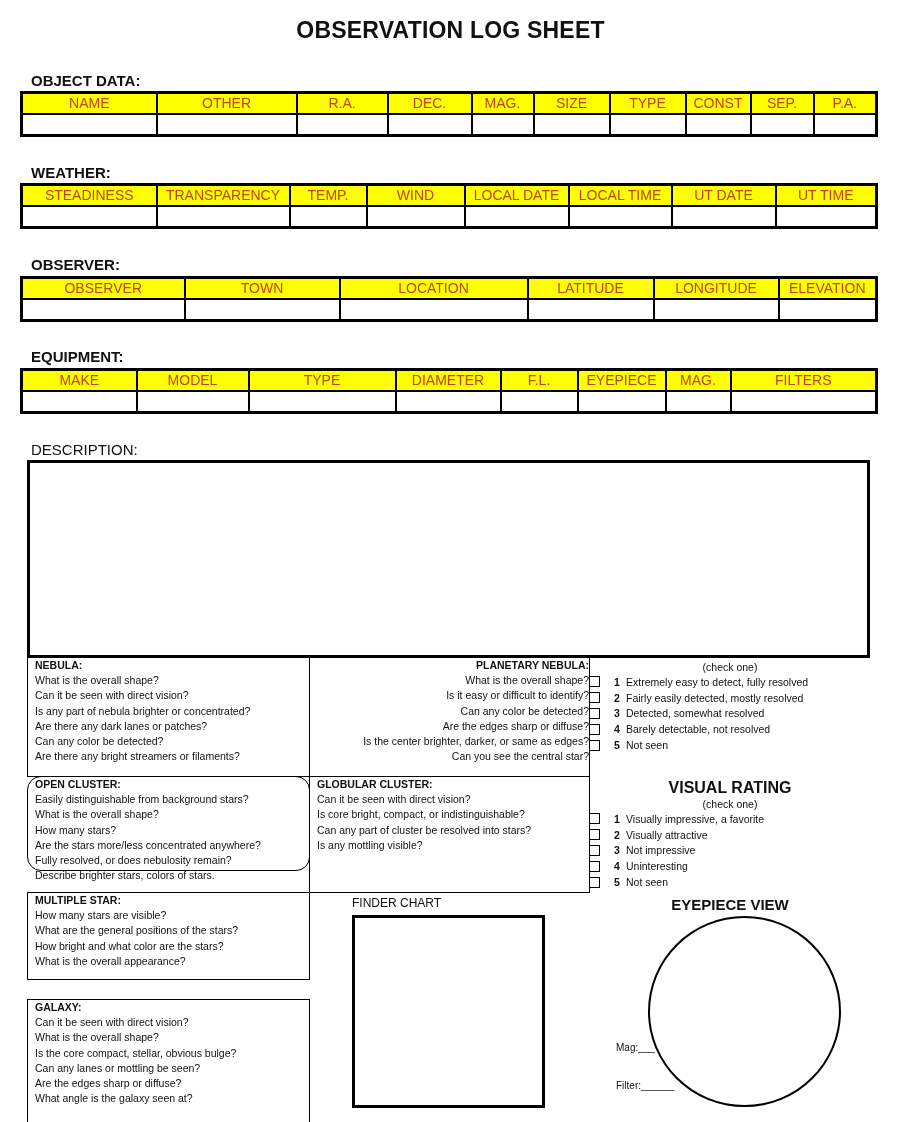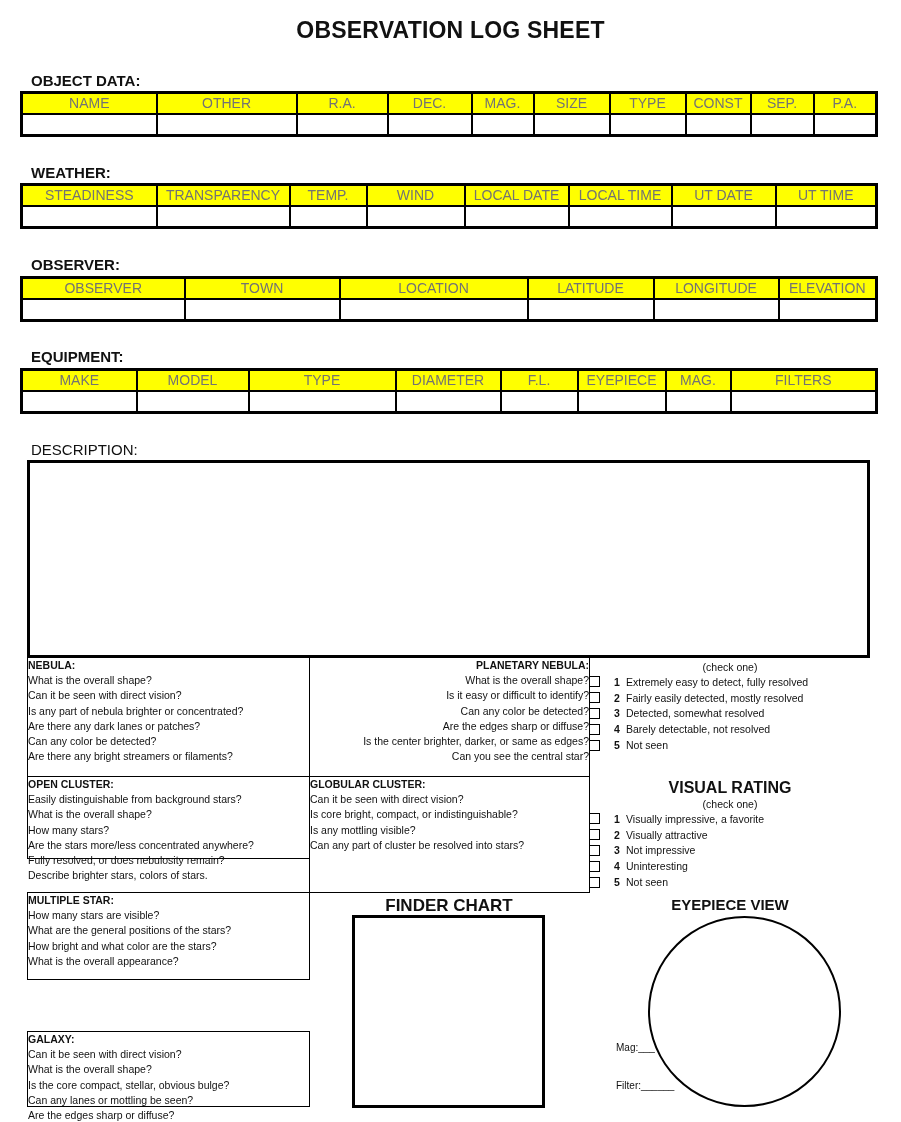--- a/index.html
+++ b/index.html
@@ -2,31 +2,31 @@
 <html><head>
 <meta charset="utf-8">
 <style>
   * { box-sizing: border-box; margin: 0; padding: 0; }
   body { width: 901px; height: 1122px; background: #fff; font-family: "Liberation Sans", sans-serif; color: #111; position: relative; overflow: hidden; }
   .title { position: absolute; top: 17px; left: 0; width: 901px; text-align: center; font-weight: bold; font-size: 23px; letter-spacing: 0.2px; }
   .sec-label { position: absolute; left: 31px; font-weight: bold; font-size: 15px; }
   .desc-label { position: absolute; left: 31px; top: 441px; font-size: 15px; }
   table.grid { position: absolute; left: 20px; width: 858px; border-collapse: collapse; border: 3px solid #000; table-layout: fixed; }
   table.grid td { border: 2px solid #000; height: 22px; font-size: 14px; text-align: center; padding: 0; }
-  table.grid tr.hdr td { background: #ffff00; height: 21px; color: #737373; }
+  table.grid tr.hdr td { background: #ffff00; height: 21px; color: #c2410c; }
   .desc-box { position: absolute; left: 27px; top: 460px; width: 843px; height: 198px; border: 3px solid #000; }
-  .qbox { position: absolute; border: 1px solid #000; font-size: 10.5px; line-height: 15.2px; padding-left: 0; }
+  .qbox { position: absolute; border: 1px solid #000; font-size: 10.5px; line-height: 15.2px; padding-left: 7px; }
   .qbox .qh { font-weight: bold; }
   .rating { position: absolute; left: 590px; width: 280px; }
   .rating .rh { text-align: center; font-weight: bold; font-size: 16px; }
   .rating .rsub { text-align: center; font-size: 10.5px; margin-top: 1px; margin-bottom: 1px; }
   .ritem { display: flex; align-items: center; height: 15.8px; font-size: 10.5px; }
   .cb { width: 11px; height: 11px; border: 1px solid #000; margin-right: 14px; margin-left: -1px; flex: none; }
   .ritem .num { font-weight: bold; width: 12px; }
-  .finder-title { position: absolute; left: 352px; width: 194px; top: 896px; text-align: center; font-weight: bold; font-size: 17px; }
+  .finder-title { position: absolute; left: 352px; width: 194px; top: 896px; text-align: left; font-weight: normal; font-size: 12px; }
   .finder-box { position: absolute; left: 352px; top: 915px; width: 193px; height: 193px; border: 3px solid #000; }
   .eye-title { position: absolute; left: 640px; width: 180px; top: 896px; text-align: center; font-weight: bold; font-size: 15px; }
   .eye-circle { position: absolute; left: 648px; top: 916px; width: 193px; height: 191px; border: 2px solid #000; border-radius: 50%; }
   .eye-field { position: absolute; left: 616px; font-size: 10px; }
 </style>
 </head>
 <body>
 
 <div class="title">OBSERVATION LOG SHEET</div>
 
@@ -188,44 +188,44 @@
 </div>
 <div class="qbox" style="left:309px; top:657px; width:281px; height:120px;text-align:right;">
   <div class="qh">PLANETARY NEBULA:</div>
   <div>What is the overall shape?</div>
   <div>Is it easy or difficult to identify?</div>
   <div>Can any color be detected?</div>
   <div>Are the edges sharp or diffuse?</div>
   <div>Is the center brighter, darker, or same as edges?</div>
   <div>Can you see the central star?</div>
 </div>
-<div class="qbox" style="left:27px; top:776px; width:283px; height:83px;">
+<div class="qbox" style="left:27px; top:776px; width:283px; height:95px;border-radius:14px;">
   <div class="qh">OPEN CLUSTER:</div>
   <div>Easily distinguishable from background stars?</div>
   <div>What is the overall shape?</div>
   <div>How many stars?</div>
   <div>Are the stars more/less concentrated anywhere?</div>
   <div>Fully resolved, or does nebulosity remain?</div>
   <div>Describe brighter stars, colors of stars.</div>
 </div>
 <div class="qbox" style="left:309px; top:776px; width:281px; height:117px;">
   <div class="qh">GLOBULAR CLUSTER:</div>
   <div>Can it be seen with direct vision?</div>
   <div>Is core bright, compact, or indistinguishable?</div>
+  <div>Can any part of cluster be resolved into stars?</div>
   <div>Is any mottling visible?</div>
-  <div>Can any part of cluster be resolved into stars?</div>
 </div>
 <div class="qbox" style="left:27px; top:892px; width:283px; height:88px;">
   <div class="qh">MULTIPLE STAR:</div>
   <div>How many stars are visible?</div>
   <div>What are the general positions of the stars?</div>
   <div>How bright and what color are the stars?</div>
   <div>What is the overall appearance?</div>
 </div>
-<div class="qbox" style="left:27px; top:999px; width:283px; height:76px;margin-top:32px;">
+<div class="qbox" style="left:27px; top:999px; width:283px; height:124px;">
   <div class="qh">GALAXY:</div>
   <div>Can it be seen with direct vision?</div>
   <div>What is the overall shape?</div>
   <div>Is the core compact, stellar, obvious bulge?</div>
   <div>Can any lanes or mottling be seen?</div>
   <div>Are the edges sharp or diffuse?</div>
   <div>What angle is the galaxy  seen at?</div>
 </div>
 
 <div class="rating" style="top:660px;">

